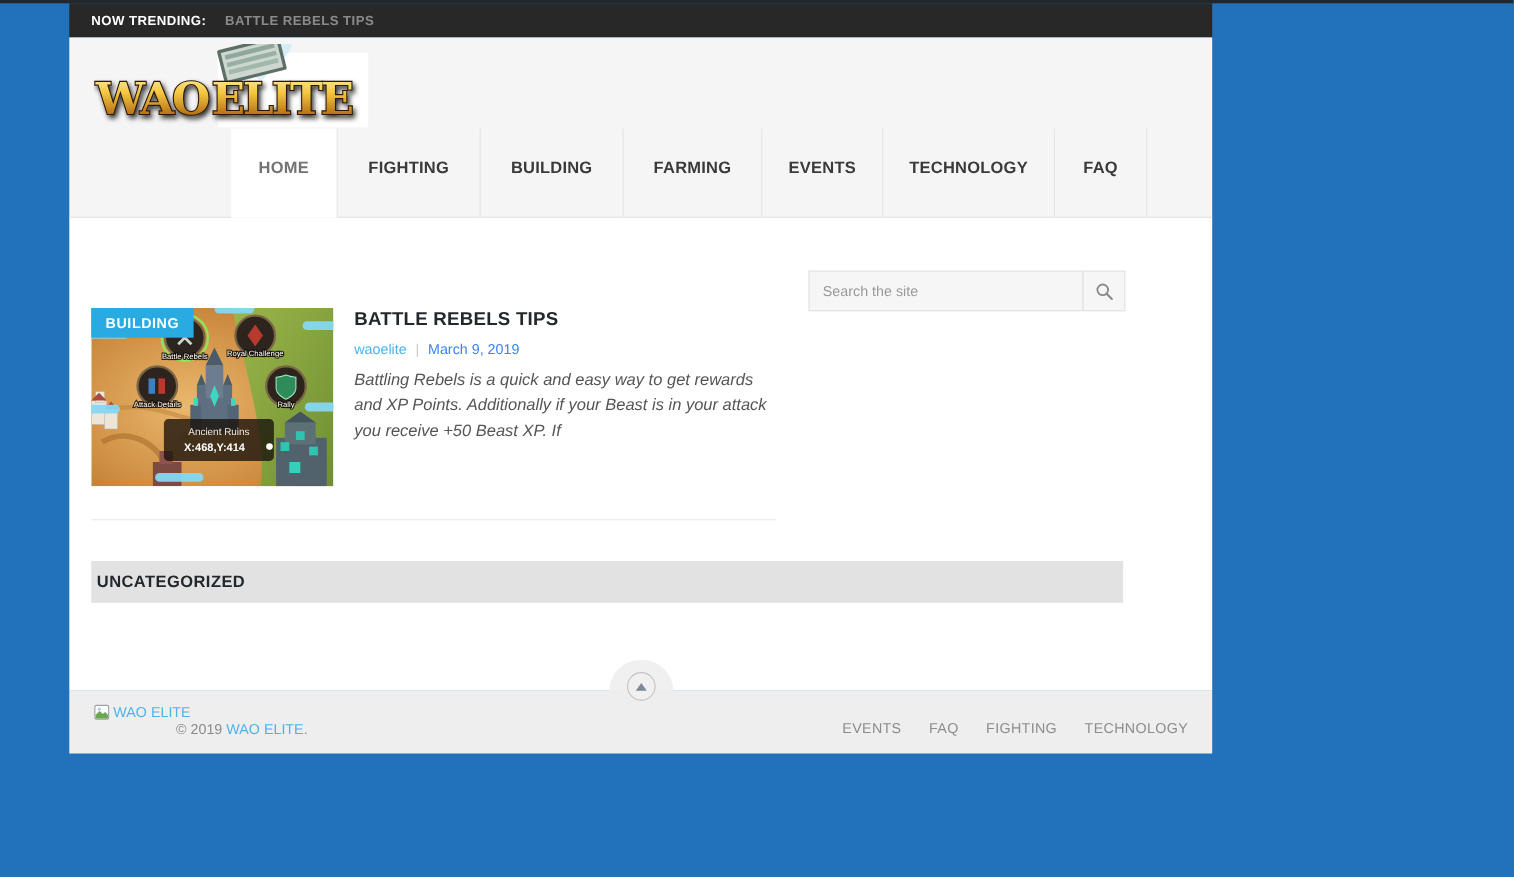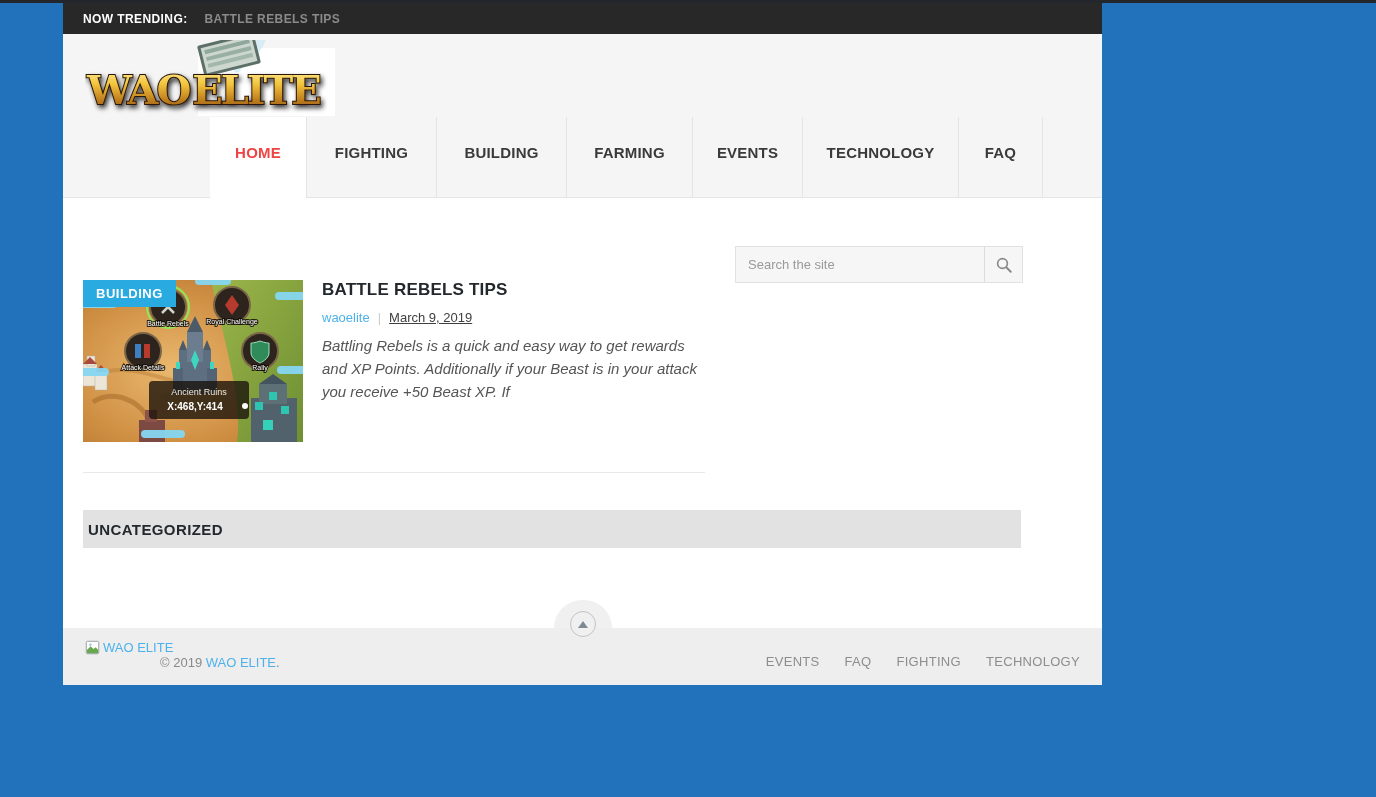--- a/index.html
+++ b/index.html
@@ -12,21 +12,21 @@
   .topbar { height:31px; background:#282828; display:flex; align-items:center; padding-left:20px; }
   .topbar-label { color:#ffffff; font-size:12px; font-weight:bold; letter-spacing:.4px; }
   .topbar-link { color:#8a8a8a; font-size:12px; font-weight:bold; letter-spacing:.4px; margin-left:17px; text-decoration:none; cursor:pointer; }
 
   
   .header { position:relative; height:164px; background:#f5f5f5; border-bottom:1px solid #e5e5e5; }
   .logo { position:absolute; left:22px; top:6px; width:250px; height:76px; cursor:pointer; }
   .mainnav { position:absolute; left:147px; bottom:0; display:flex; }
   .nav-item { display:block; height:80px; padding-top:27px; text-align:center; font-size:15px; font-weight:bold;
               color:#3a3a3a; text-decoration:none; border-right:1px solid #e4e4e4; letter-spacing:.2px; cursor:pointer; }
-  .nav-item.active { background:#ffffff; color:#ef4444; height:81px; margin-bottom:-1px; }
+  .nav-item.active { background:#ffffff; color:#737373; height:81px; margin-bottom:-1px; }
 
   
   .content { background:#ffffff; height:430px; padding:48px 20px 0; }
   .row { display:flex; }
   .col-main { width:622px; }
   .col-side { width:288px; margin-left:30px; }
   .section-bar { height:38px; background:#e2e2e2; display:flex; align-items:center; padding-left:15px;
                  font-size:15px; font-weight:bold; color:#23282d; letter-spacing:.4px; }
   .section-bar.full { width:938px; margin-top:37px; padding-left:5px; }
 
@@ -40,21 +40,21 @@
   .post { display:flex; margin-top:34px; }
   .thumb { position:relative; width:220px; height:162px; flex:none; cursor:pointer; }
   .thumb svg.thumb-art { width:220px; height:162px; display:block; }
   .badge { position:absolute; top:0; left:0; background:#29aae1; color:#fff; font-size:13px; font-weight:bold;
            letter-spacing:.5px; padding:6px 13px; cursor:pointer; }
   .post-body { flex:1; padding-left:19px; }
   .post-title { font-size:17px; font-weight:bold; color:#23282d; letter-spacing:.2px; cursor:pointer; }
   .post-meta { margin-top:10px; font-size:13px; }
   .post-meta .author { color:#4db2ec; text-decoration:none; cursor:pointer; }
   .post-meta .sep { color:#cccccc; margin:0 8px; }
-  .post-meta .date { color:#404040;text-decoration:underline; }
+  .post-meta .date { color:#3b82f6; }
   .excerpt { margin-top:9px; font-size:15px; color:#555555; line-height:23px;font-style:italic; }
   .read-more { display:block; text-align:right; margin-top:7px; font-size:13px; color:#4db2ec; text-decoration:none; cursor:pointer; }
   .divider { border-bottom:1px solid #e8e8e8; margin-top:30px; }
 
   
   .footer { position:relative; height:57px; background:#eeeeee;padding-left:15px; }
   .scroll-bump { position:absolute; left:50%; top:-28px; transform:translateX(-50%); width:58px; height:28px;
                  border-radius:29px 29px 0 0; background:#f0f0f0; }
   .scroll-top { position:absolute; left:50%; top:-17px; transform:translateX(-50%); width:26px; height:26px;
                 border-radius:50%; border:1px solid #c3c3c3; background:#f0f0f0; display:flex; align-items:center;

